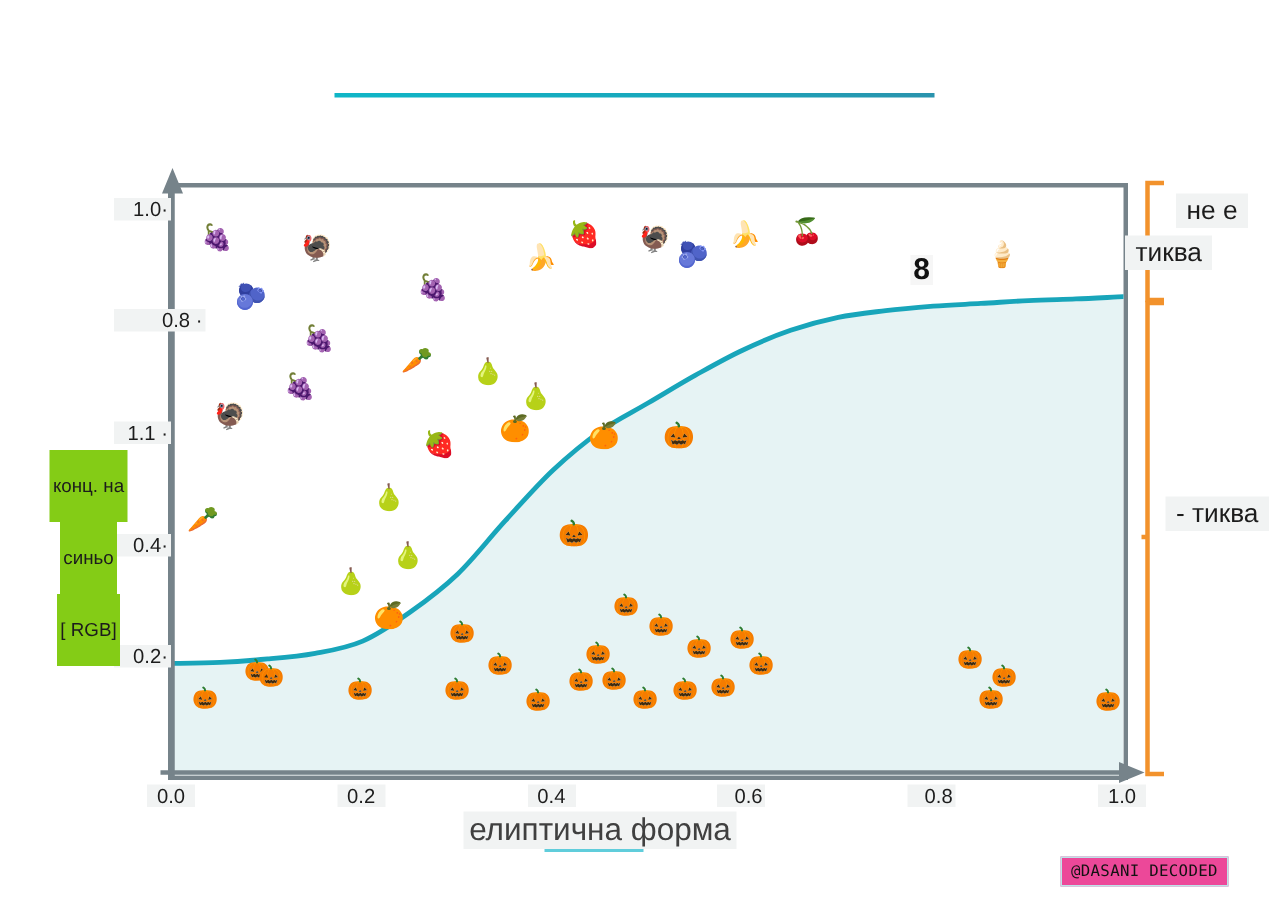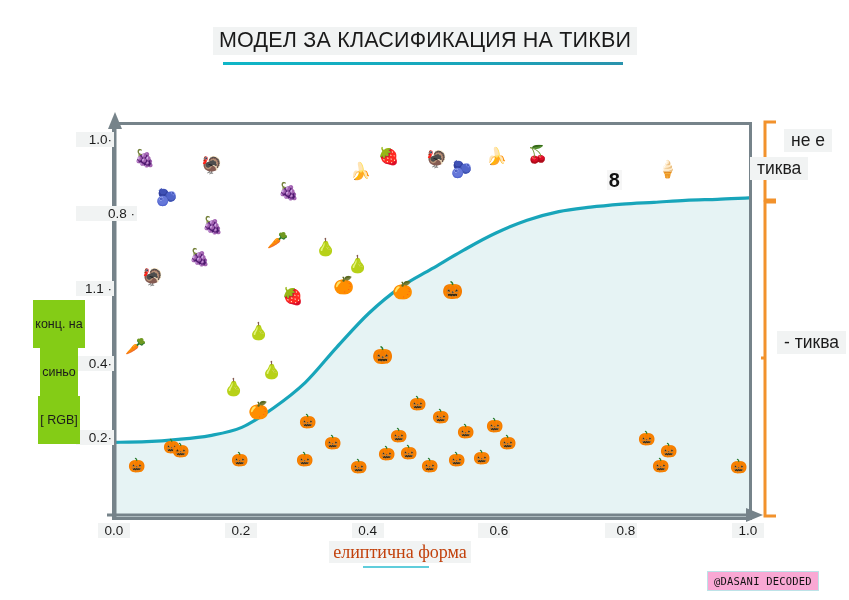--- a/index.html
+++ b/index.html
@@ -48,21 +48,21 @@
   
   #ylabel{
     position:absolute;left:16px;top:300px;width:86px;
     text-align:center;font-size:12.5px;color:#1c1c1c;line-height:16px;
   }
   #ylabel span{background:#84cc16;padding:16px 2px;display:inline-block;}
   #xlabel{
     position:absolute;left:300px;top:542px;width:200px;text-align:center;
   }
   #xlabel span{
-    font-size:18px;color:#c2410c;background:#f1f3f3;padding:1px 4px;font-family:Liberation Serif, serif;
+    font-size:21px;color:#404040;background:#f1f3f3;padding:1px 4px;
   }
   #xlabel-underline{
     position:absolute;left:363px;top:566px;width:66px;height:2px;background:#2bbccf;opacity:.75;
   }
 
   
   #curve-annot{
     position:absolute;left:592px;top:208px;width:132px;text-align:center;
     font-size:11px;color:#3a3a3a;line-height:15px;
   }
@@ -74,44 +74,41 @@
     position:absolute;font-size:17.5px;color:#1c1c1c;
     background:#f1f3f3;padding:1px 7px;white-space:nowrap;
   }
   #label-not-pumpkin-1{left:784px;top:129px;}
   #label-not-pumpkin-2{left:750px;top:157px;}
   #label-pumpkin{left:777px;top:331px;}
 
   
   #watermark{
     position:absolute;left:707px;top:571px;
-    background:#f9a8d4;border:1px solid #bde3e8;
+    background:#ec4899;border:1px solid #bde3e8;
     font-family:"DejaVu Sans Mono", monospace;
     font-size:10.5px;color:#121212;padding:3px 6px;letter-spacing:.2px;
   }
 
   
   .marker{
     position:absolute;font-size:17px;line-height:1;
     user-select:none;
   }
   .marker.sm{font-size:14px;}
   .marker-8{
     position:absolute;font-size:20px;font-weight:700;color:#111;
     background:#f6f6f6;padding:0 2px;line-height:1;
   }
 </style>
 </head>
 <body>
 
 <div class="root">
 
-  <div id="title-block">
-    <span id="title-text">МОДЕЛ ЗА КЛАСИФИКАЦИЯ НА ТИКВИ</span>
-  </div>
   <div id="title-rule"></div>
 
   <div id="plot-frame">
     <svg id="svg-layer" width="634" height="392" viewBox="0 0 634 392">
 
       <path id="fill-path" fill="#e6f3f4" stroke="none" d="M0.0,317.3 C5.3,317.2 21.1,317.1 31.7,316.6 C42.3,316.1 52.8,315.3 63.4,314.3 C74.0,313.4 84.5,312.6 95.1,310.6 C105.7,308.6 116.2,307.0 126.8,302.4 C137.4,297.8 147.9,290.5 158.5,283.0 C169.1,275.5 179.6,267.7 190.2,257.6 C200.8,247.5 211.3,233.6 221.9,222.1 C232.5,210.6 243.0,198.5 253.6,188.5 C264.2,178.6 274.7,169.9 285.3,162.4 C295.9,154.9 306.4,150.0 317.0,143.7 C327.6,137.5 338.1,131.0 348.7,125.1 C359.3,119.2 369.8,113.2 380.4,108.3 C391.0,103.3 401.5,98.8 412.1,95.2 C422.7,91.6 433.2,88.8 443.8,86.6 C454.4,84.4 464.9,83.4 475.5,82.1 C486.1,80.9 496.6,80.0 507.2,79.1 C517.8,78.3 528.3,77.9 538.9,77.3 C549.5,76.7 560.0,75.9 570.6,75.4 C581.2,74.9 591.7,74.7 602.3,74.3 C612.9,73.9 628.7,73.0 634.0,72.8 L634,392 L0,392 Z"></path>
 
       <path id="curve-path" fill="none" stroke="#18a5ba" stroke-width="3.2" stroke-linecap="round" d="M0.0,317.3 C5.3,317.2 21.1,317.1 31.7,316.6 C42.3,316.1 52.8,315.3 63.4,314.3 C74.0,313.4 84.5,312.6 95.1,310.6 C105.7,308.6 116.2,307.0 126.8,302.4 C137.4,297.8 147.9,290.5 158.5,283.0 C169.1,275.5 179.6,267.7 190.2,257.6 C200.8,247.5 211.3,233.6 221.9,222.1 C232.5,210.6 243.0,198.5 253.6,188.5 C264.2,178.6 274.7,169.9 285.3,162.4 C295.9,154.9 306.4,150.0 317.0,143.7 C327.6,137.5 338.1,131.0 348.7,125.1 C359.3,119.2 369.8,113.2 380.4,108.3 C391.0,103.3 401.5,98.8 412.1,95.2 C422.7,91.6 433.2,88.8 443.8,86.6 C454.4,84.4 464.9,83.4 475.5,82.1 C486.1,80.9 496.6,80.0 507.2,79.1 C517.8,78.3 528.3,77.9 538.9,77.3 C549.5,76.7 560.0,75.9 570.6,75.4 C581.2,74.9 591.7,74.7 602.3,74.3 C612.9,73.9 628.7,73.0 634.0,72.8"></path>
     </svg>
     <div id="markers-layer">

